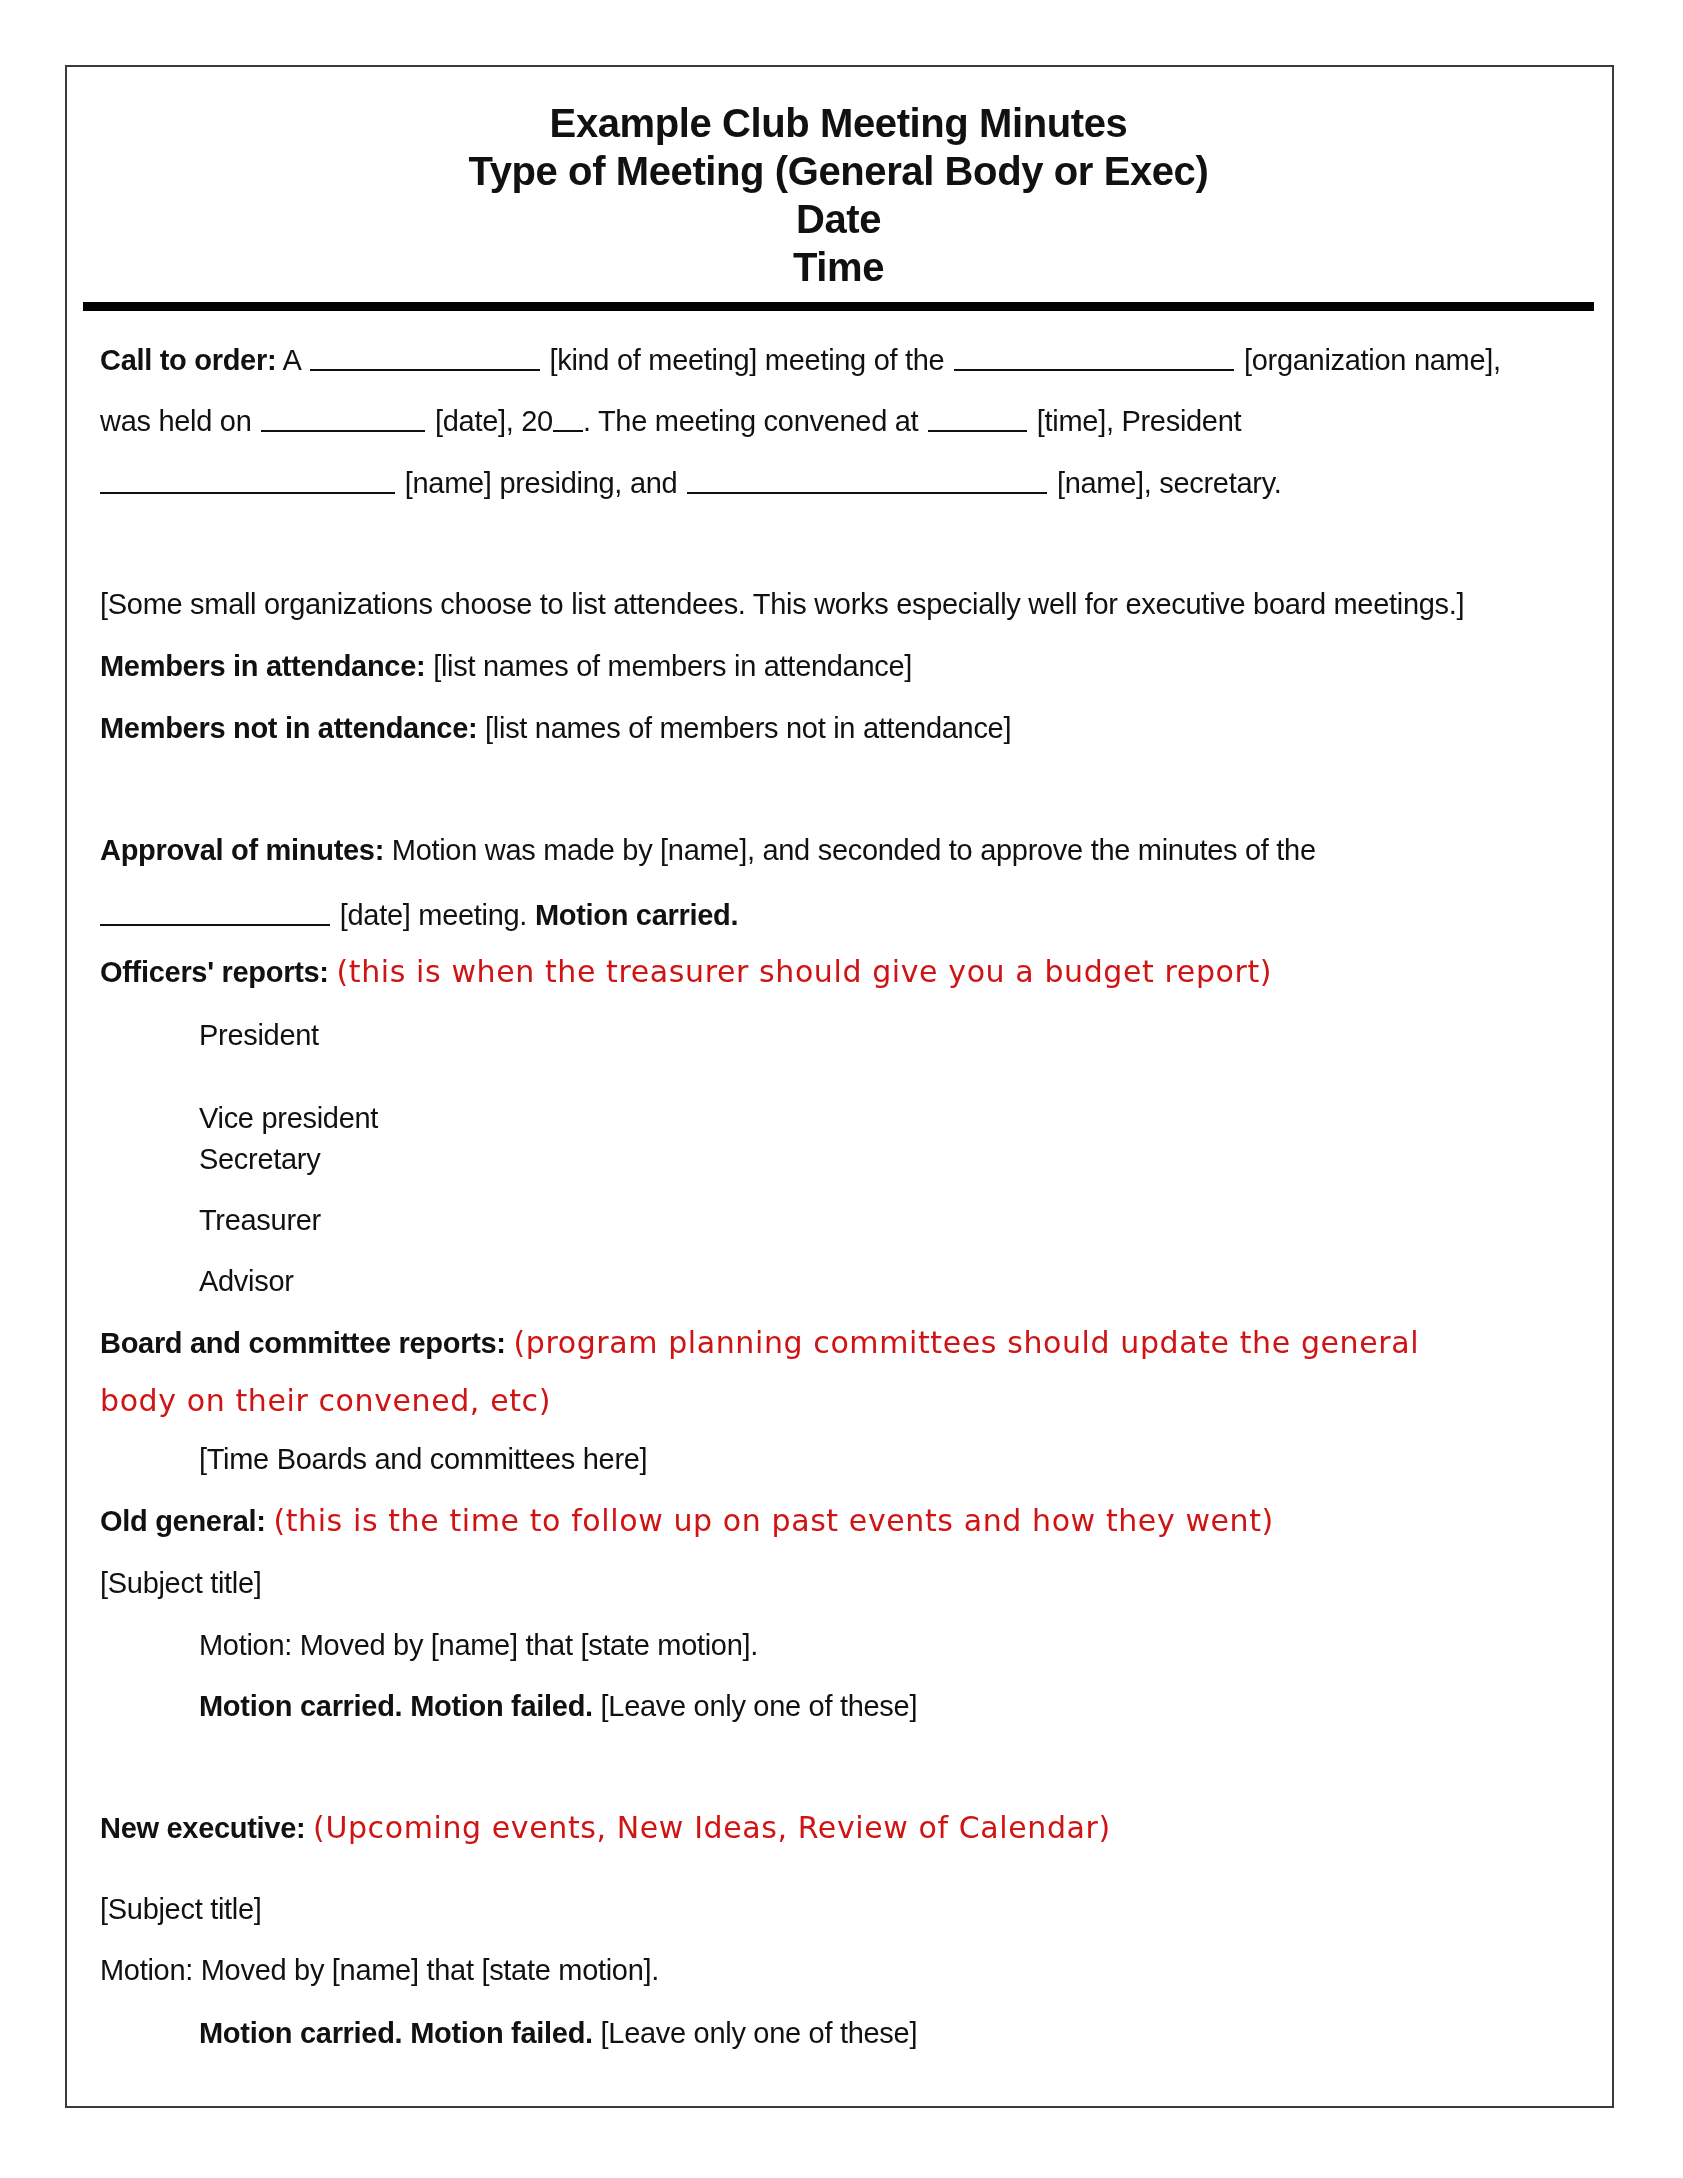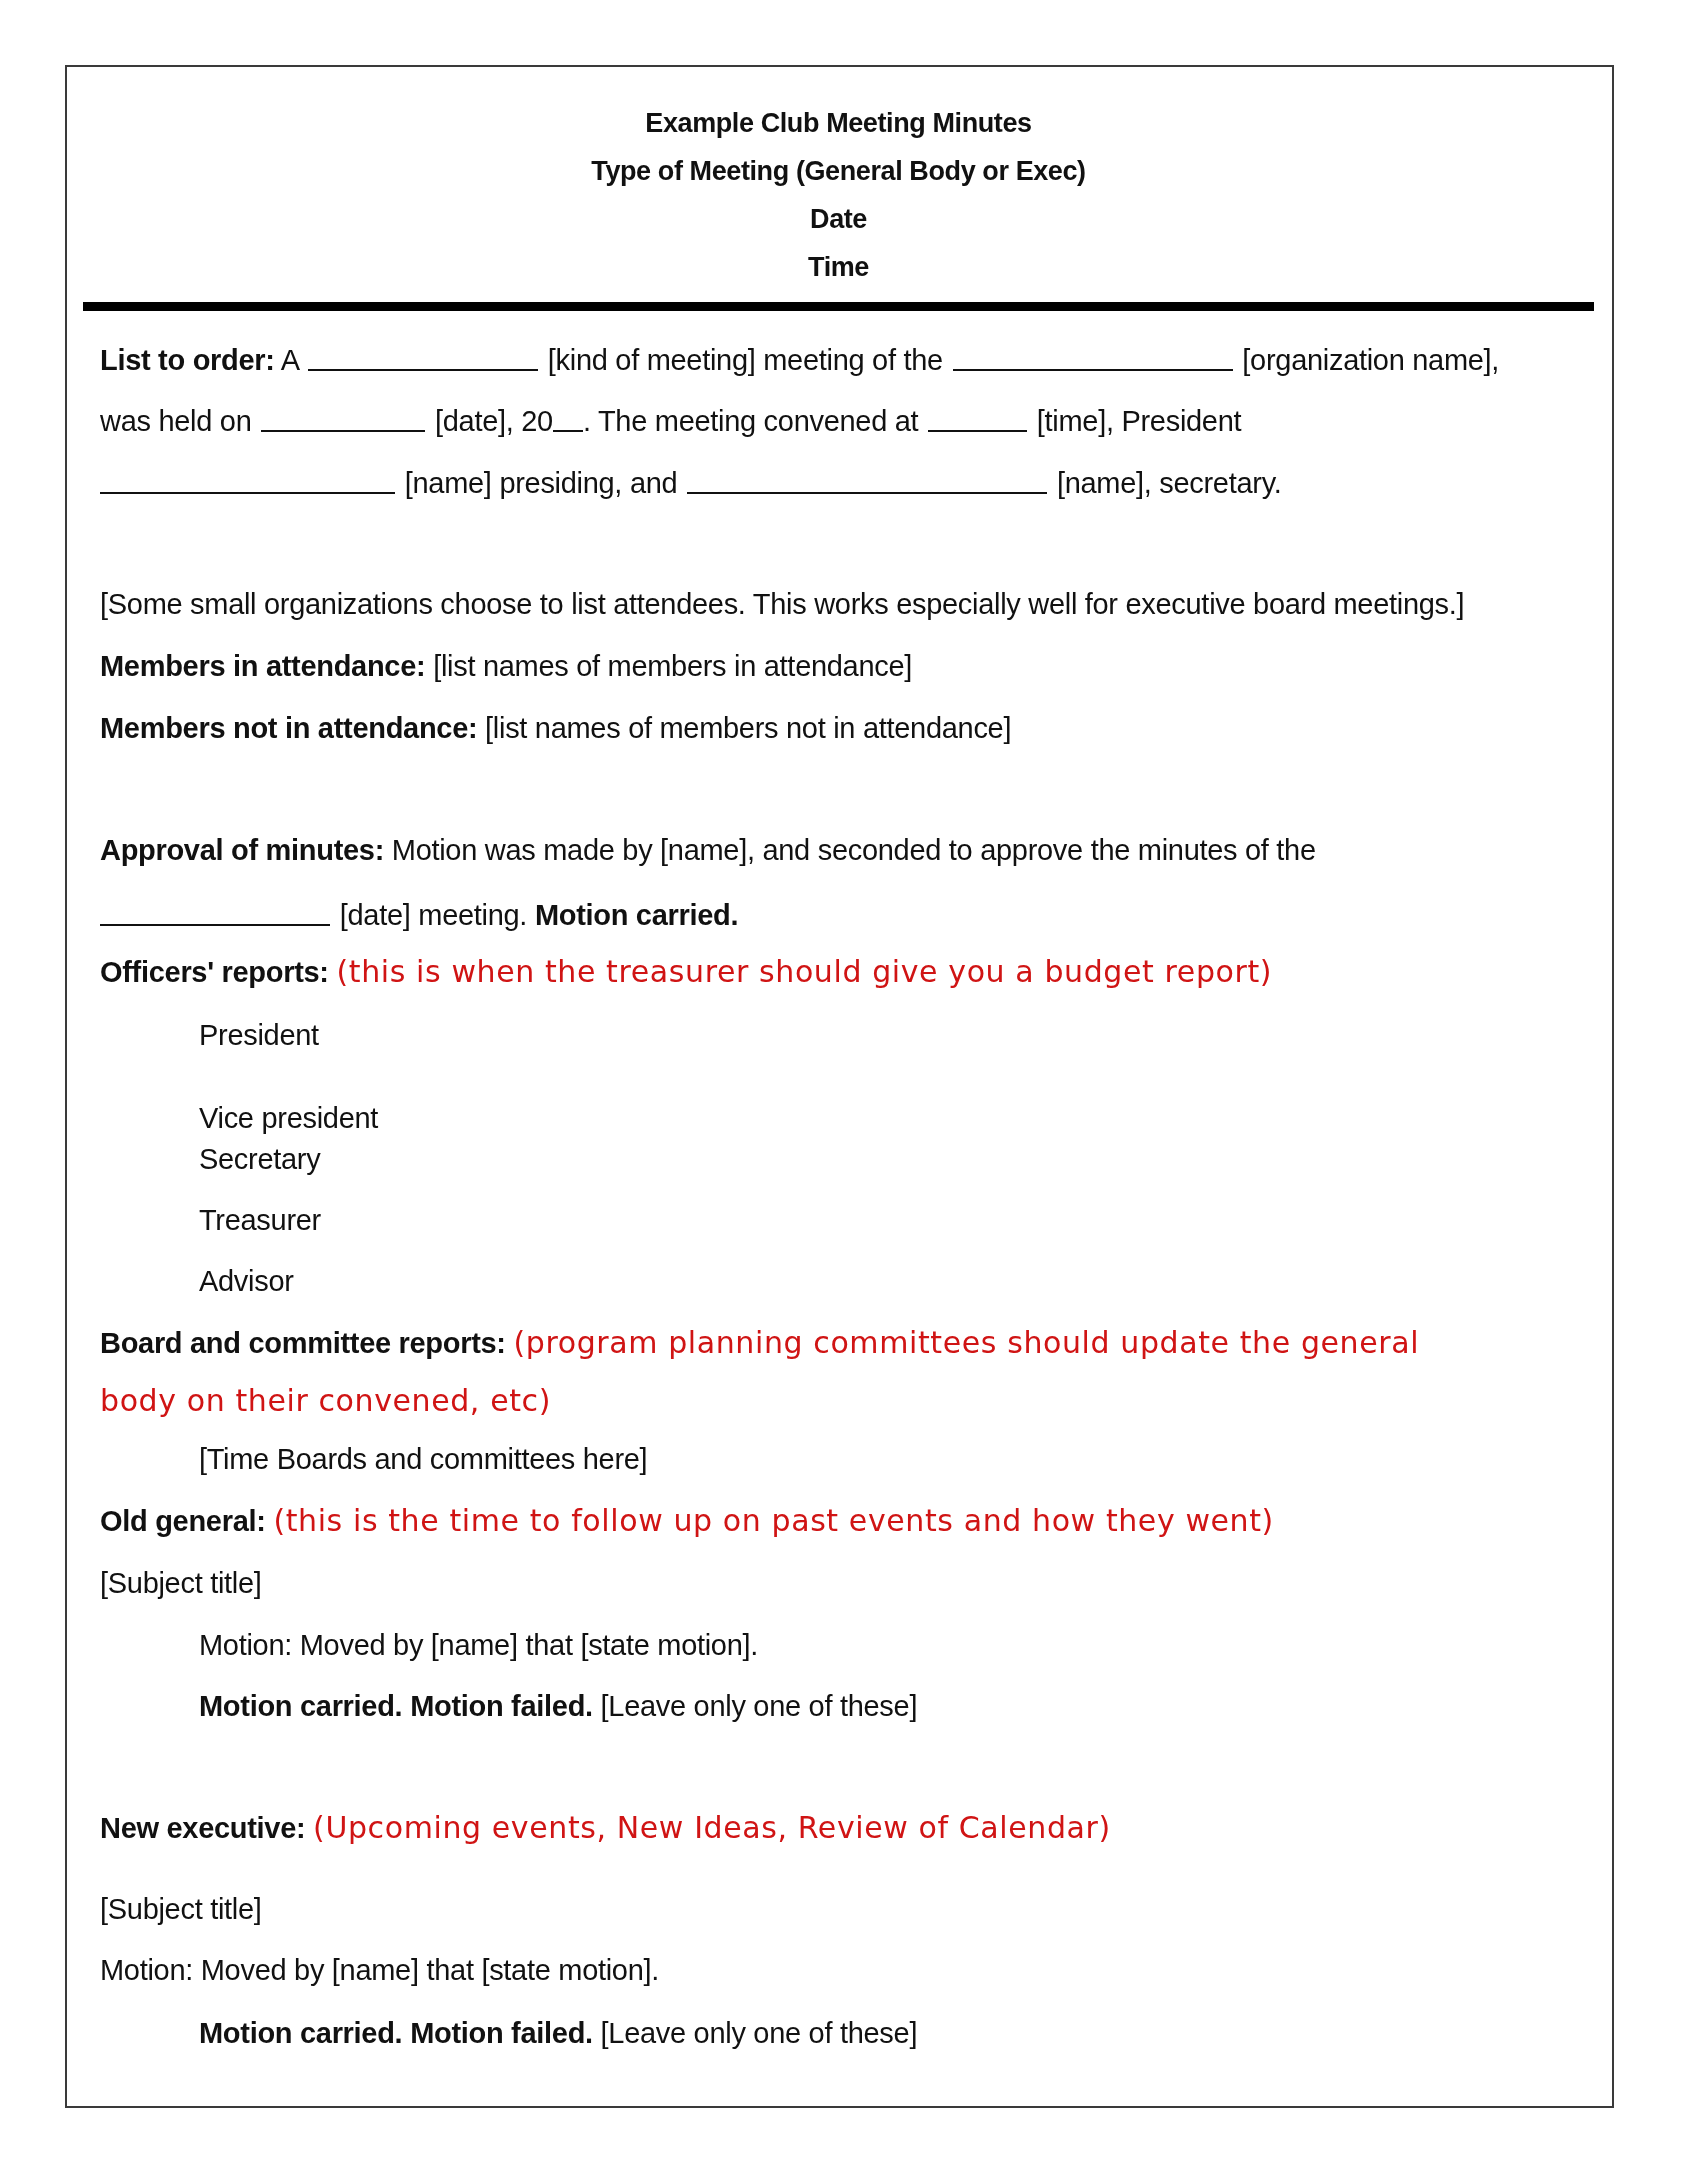--- a/index.html
+++ b/index.html
@@ -3,21 +3,21 @@
 <meta charset="utf-8">
 <style>
   html, body { margin: 0; padding: 0; background: #ffffff; }
   body { width: 1683px; height: 2178px; position: relative; overflow: hidden; }
   .page-border {
     position: absolute; left: 65px; top: 65px; width: 1549px; height: 2043px;
     border: 2px solid #3a3a3a; box-sizing: border-box;
   }
   .title-block { position: absolute; left: 83px; width: 1511px; top: 99px; text-align: center; }
   .title-line {
-    font-family: "Liberation Sans", sans-serif; font-weight: bold; font-size: 27px;
+    font-family: "Liberation Sans", sans-serif; font-weight: bold; font-size: 40px;
     color: #111; height: 48px; line-height: 48px; letter-spacing: -0.4px;
   }
   .rule { position: absolute; left: 83px; top: 302px; width: 1511px; height: 9px; background: #000; }
   .line {
     position: absolute; left: 100px; white-space: nowrap;
     font-family: "Liberation Sans", sans-serif; font-size: 29px; color: #111;
     height: 40px; line-height: 40px; letter-spacing: -0.3px;
   }
   .line.indent { left: 199px; }
   .b { font-weight: bold; }
@@ -40,21 +40,21 @@
 <div class="title-block">
   <div class="title-line">Example Club Meeting Minutes</div>
   <div class="title-line">Type of Meeting (General Body or Exec)</div>
   <div class="title-line">Date</div>
   <div class="title-line">Time</div>
 </div>
 
 <div class="rule"></div>
 
 <div class="line" style="top:338px">
-  <span class="b">List to order:</span>
+  <span class="b">Call to order:</span>
   <span>A</span>
   <span class="blank" style="width: 230px;"></span>
   <span>[kind of meeting] meeting of the</span>
   <span class="blank" style="width: 280px;"></span>
   <span>[organization name],</span>
 </div>
 <div class="line" style="top:399px">
   <span>was held on</span>
   <span class="blank" style="width: 164px;"></span>
   <span>[date], 20</span><span class="blank" style="margin: 0px; width: 30px;"></span><span>. The meeting convened at</span>

